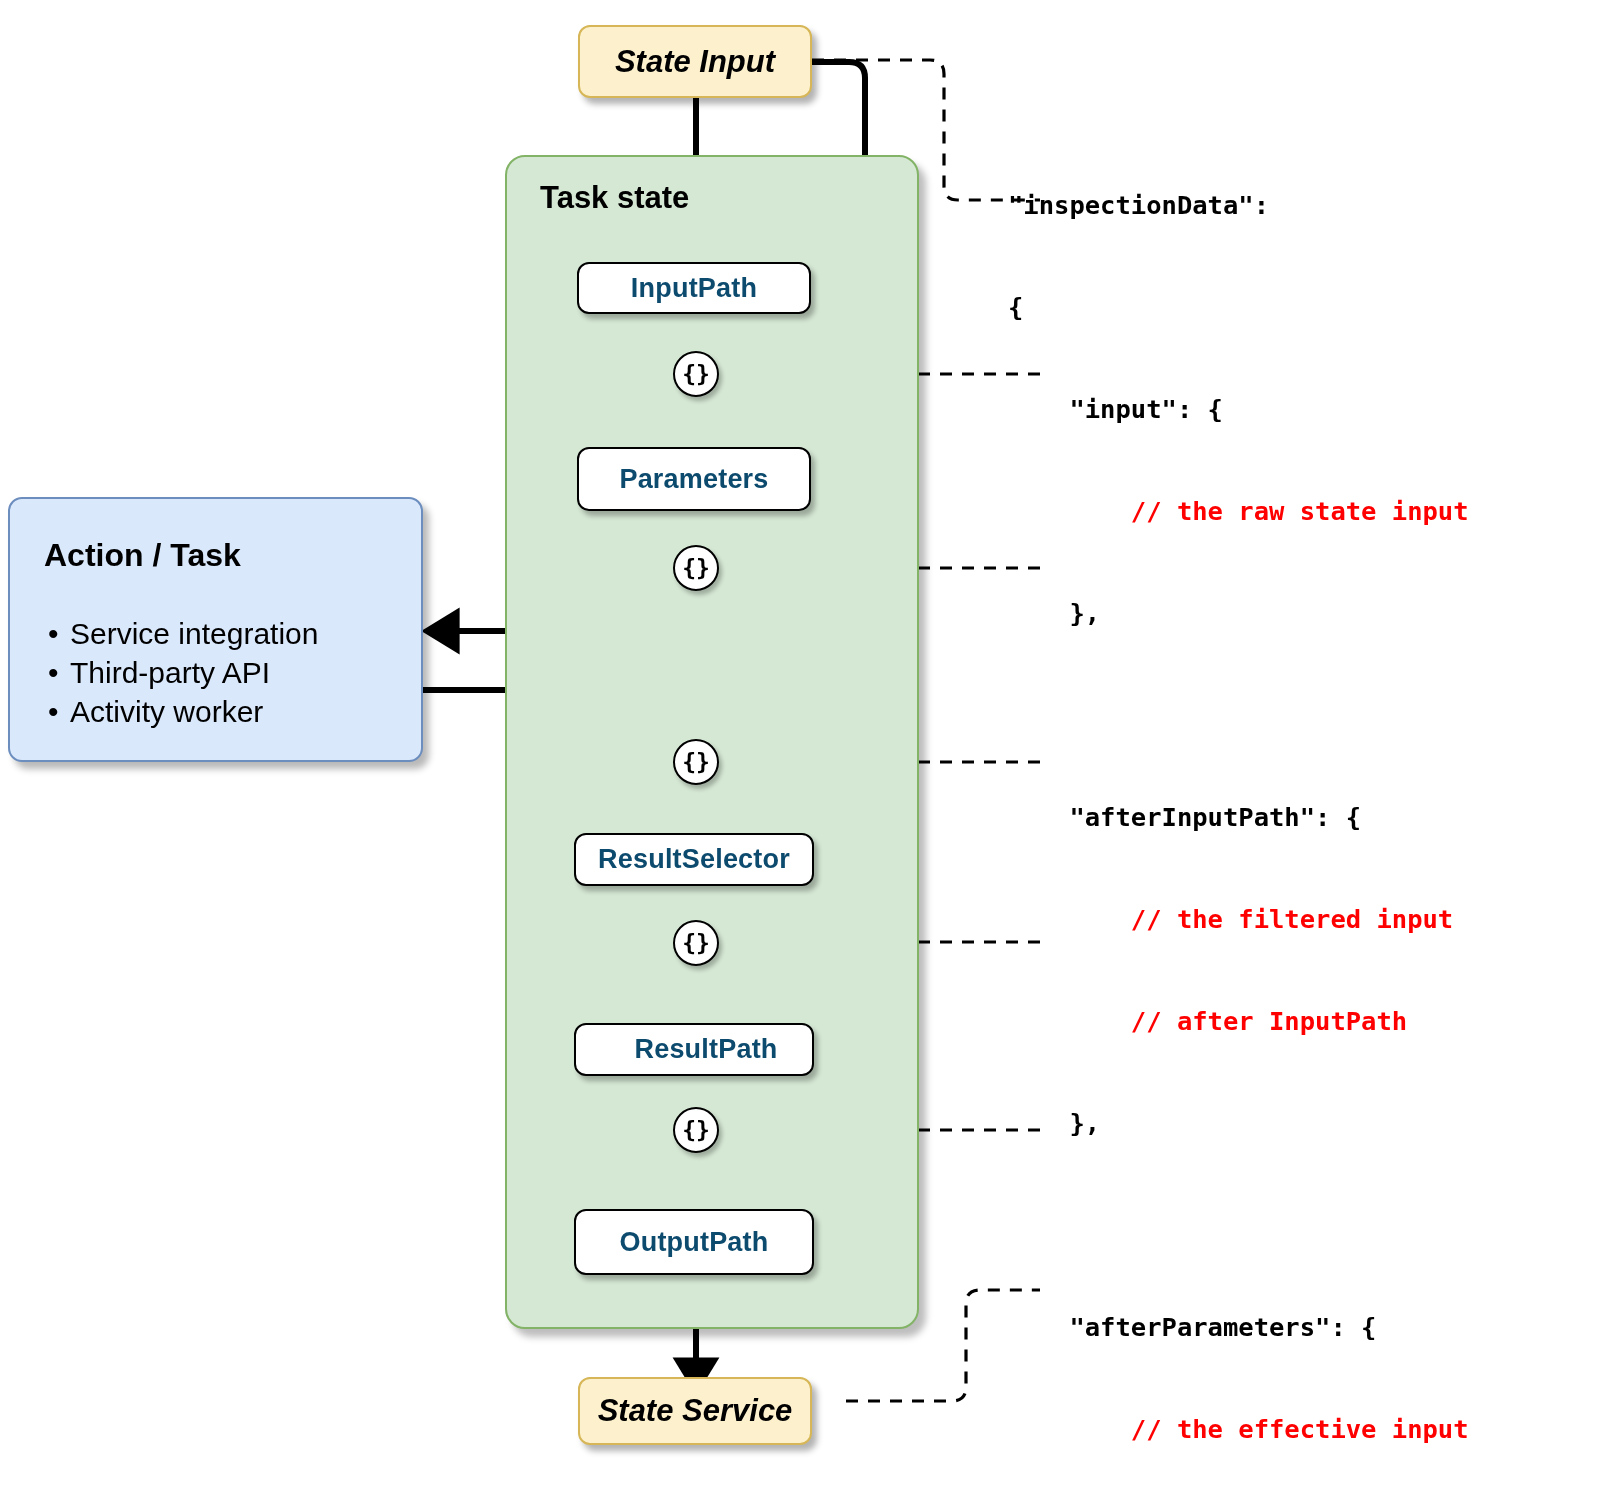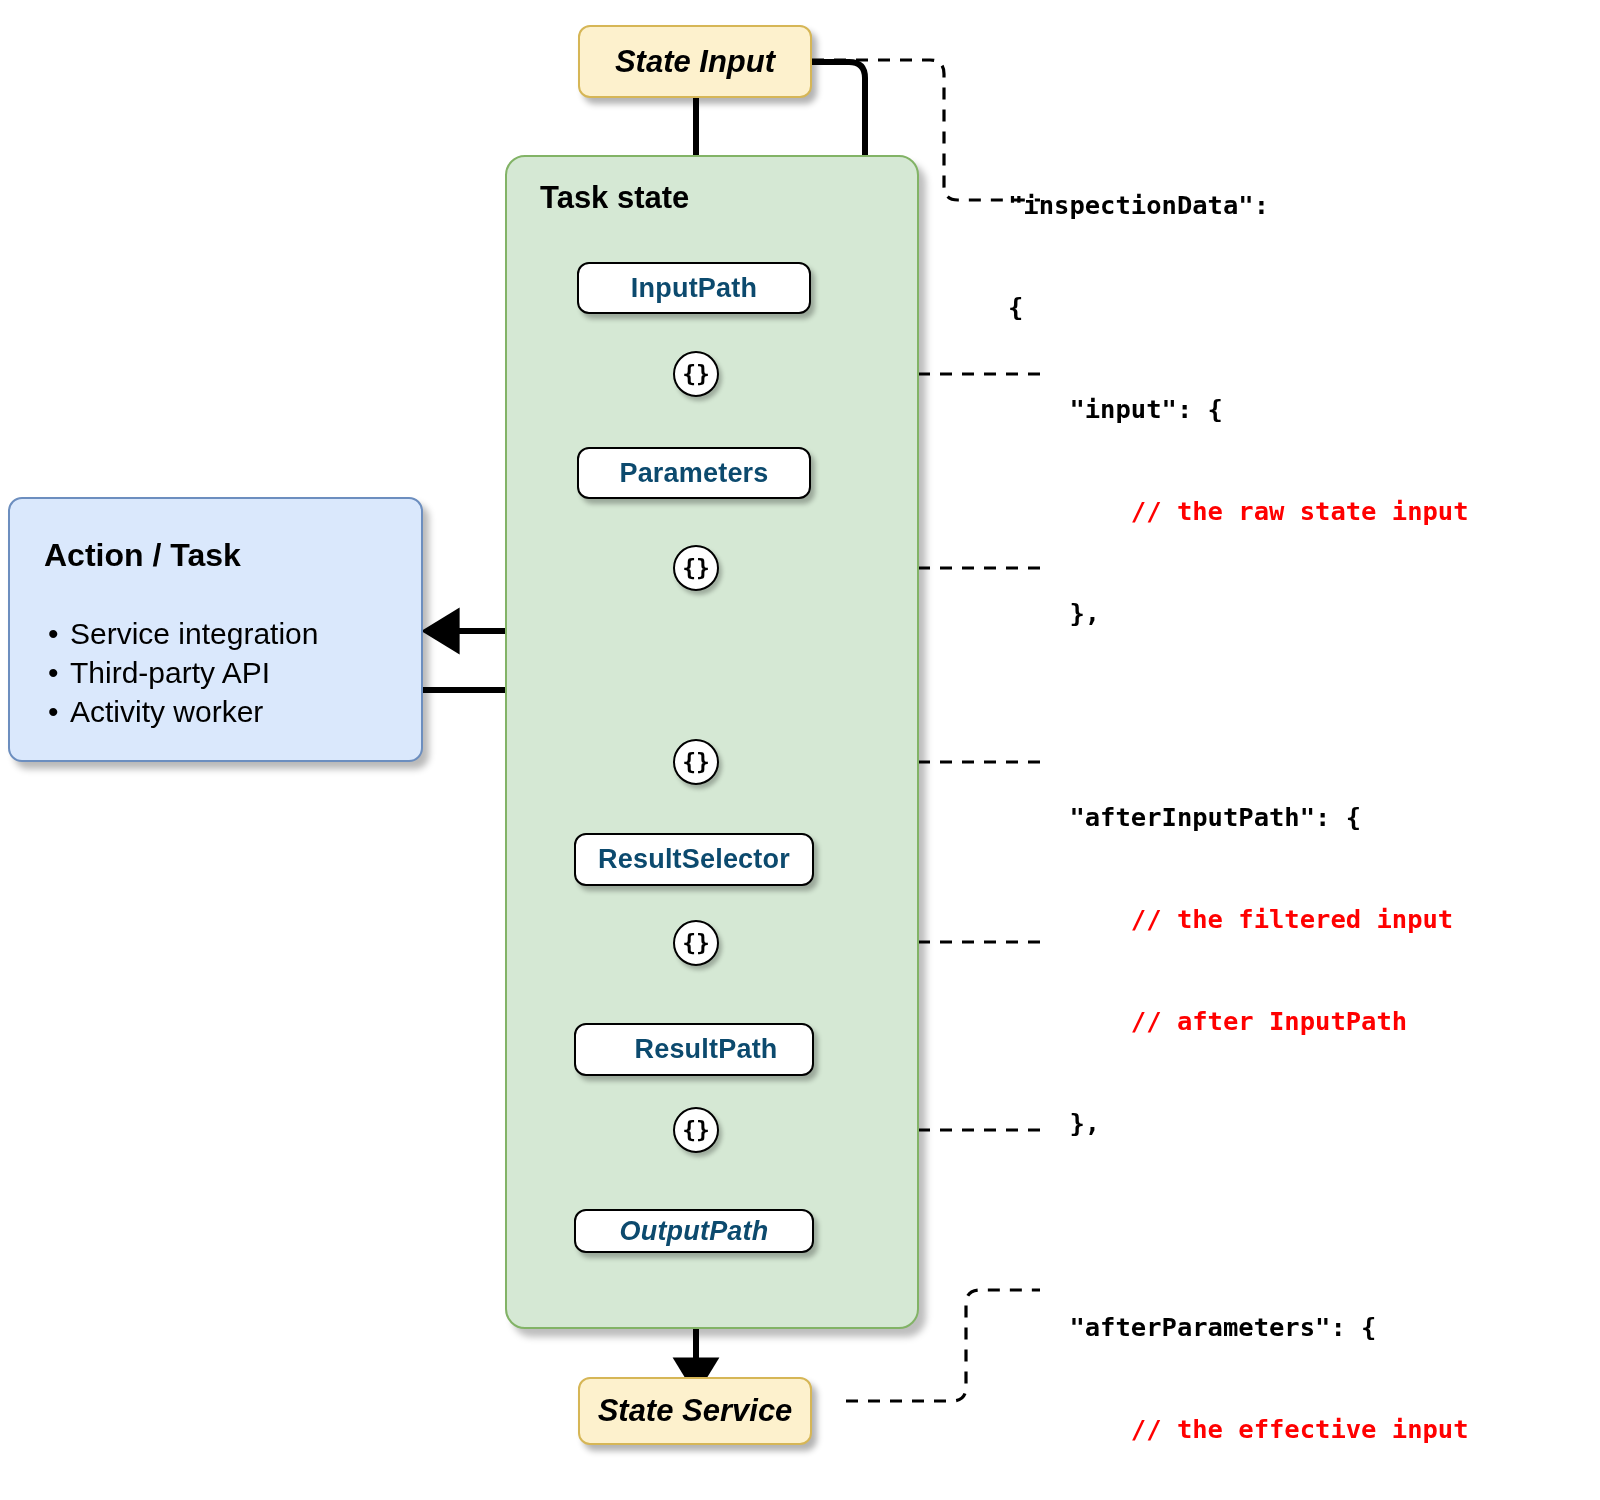--- a/index.html
+++ b/index.html
@@ -115,27 +115,27 @@
 
   <div class="gbox" style="left:505px;top:155px;width:410px;height:1170px;"></div>
   <div class="gbox-title" style="left:540px;top:180px;">Task state</div>
 
   <div class="node tbox" style="left:578px;top:25px;width:234px;height:73px;">State Input</div>
 
   <div class="node tbox" style="left:578px;top:1377px;width:234px;height:68px;">State Service</div>
 
   <div class="node pbox" style="left:577px;top:262px;width:234px;height:52px;">InputPath</div>
 
-  <div class="node pbox" style="left:577px;top:447px;width:234px;height:52px;">Parameters</div>
+  <div class="node pbox" style="left:577px;top:447px;width:234px;height:64px;">Parameters</div>
 
   <div class="node pbox" style="left:574px;top:833px;width:240px;height:53px;">ResultSelector</div>
 
   <div class="node pbox" style="left:574px;top:1023px;width:240px;height:53px;padding-left:24px;">ResultPath</div>
 
-  <div class="node pbox" style="left:574px;top:1209px;width:240px;height:44px;font-style:italic;">OutputPath</div>
+  <div class="node pbox" style="left:574px;top:1209px;width:240px;height:66px;">OutputPath</div>
 
   <div class="jcircle" style="left:673px;top:351px;">{}</div>
   <div class="jcircle" style="left:673px;top:545px;">{}</div>
   <div class="jcircle" style="left:673px;top:739px;">{}</div>
   <div class="jcircle" style="left:673px;top:920px;">{}</div>
   <div class="jcircle" style="left:673px;top:1107px;">{}</div>
 
   <div class="bbox" style="left:8px;top:497px;width:415px;height:265px;">
     <h3>Action / Task</h3>
     <ul>

